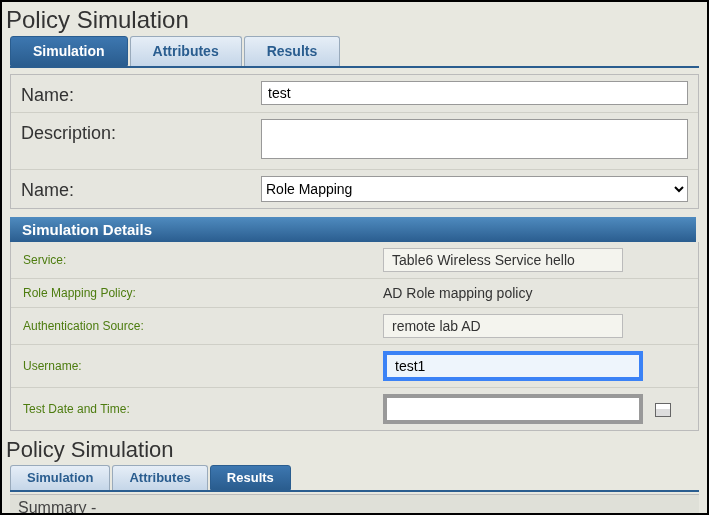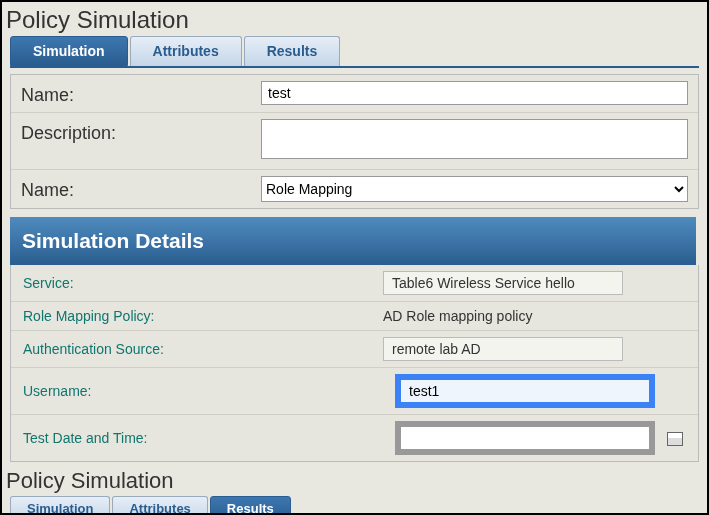--- a/index.html
+++ b/index.html
@@ -83,57 +83,56 @@
     border: 1px solid #999;
     background: #fff;
     font-size: 14px;
     padding: 3px 0;
     height: 26px;
   }
   .section-header {
     background: linear-gradient(#4f8bbf, #2a5d8f);
     color: #fff;
     font-weight: bold;
-    font-size: 21px;
-    padding: 12px 12px;
+    font-size: 15px;
+    padding: 4px 12px;
     margin: 8px 11px 0 8px;
   }
   .details {
     margin: 0 8px;
     border: 1px solid #bbb;
     border-top: none;
     background: #e6e6df;
   }
   .drow {
     display: flex;
     align-items: center;
     border-bottom: 1px solid #cfcfc7;
     padding: 6px 12px;
   }
   .drow:last-child { border-bottom: none; align-items: center; }
   .dlabel {
     width: 360px;
-    font-size: 14px;
-    color: #0f766e;
+    font-size: 12px;
+    color: #4d7c0f;
   }
   .dval { flex: 1; font-size: 14px; }
   .dval .ro {
     border: 1px solid #bbb;
     background: #f4f4ee;
     padding: 3px 8px;
     display: inline-block;
     min-width: 240px;
   }
   .dval input[type=text].inl {
-    border: 6px solid #3b82f6;
+    border: 4px solid #3b82f6;
     background: #eef5fc;
     padding: 3px 8px;
     font-size: 14px;
     width: 260px;
-    margin-left: 12px;
   }
   .cal-icon {
     display: inline-block;
     width: 16px; height: 14px;
     border: 1px solid #666;
     background: linear-gradient(#fff 40%, #ddd 40%);
     margin-left: 8px;
     vertical-align: middle;
     cursor: pointer;
   }

